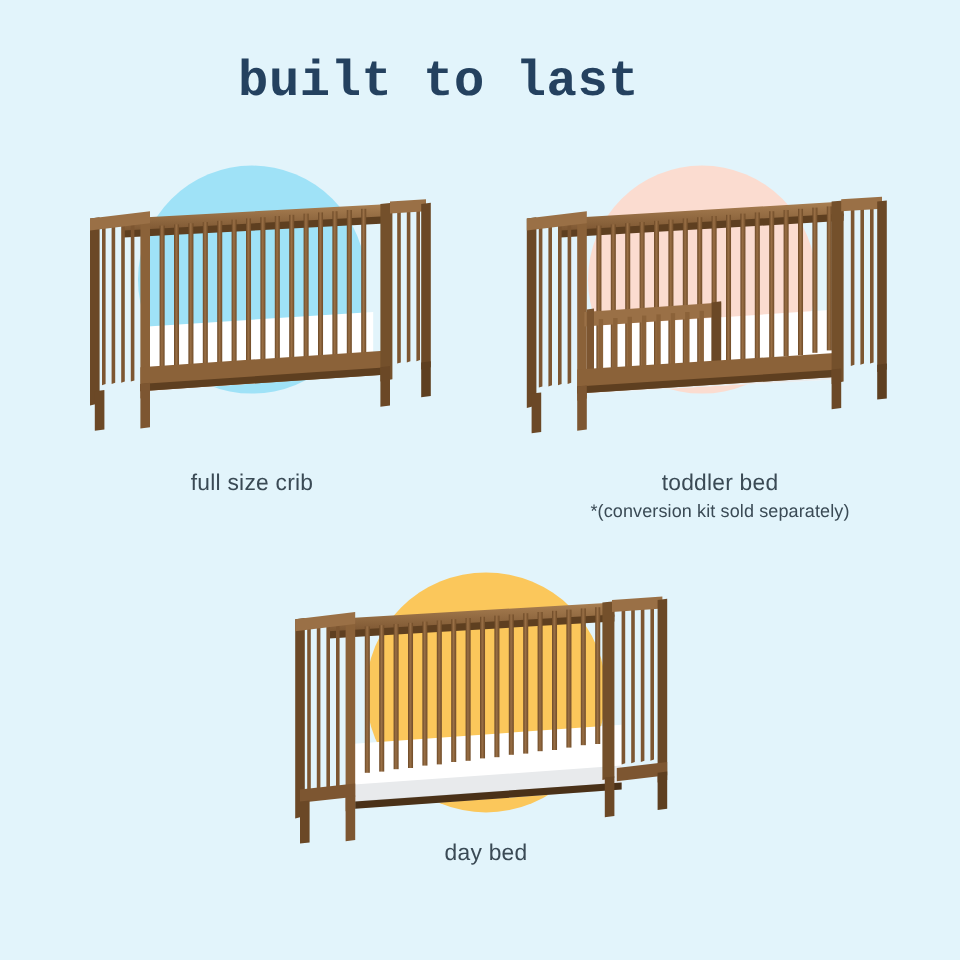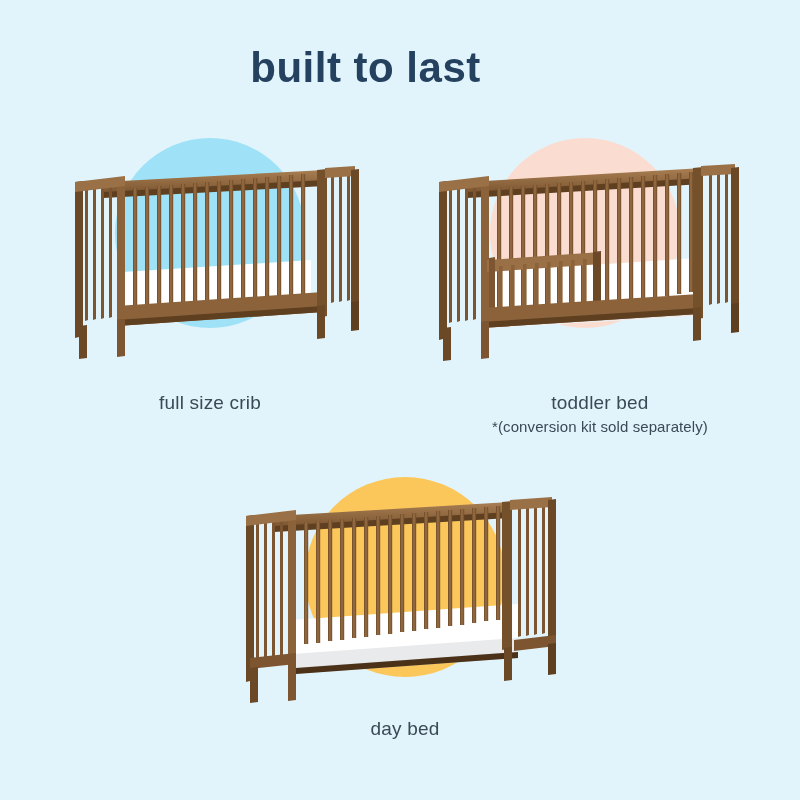--- a/index.html
+++ b/index.html
@@ -18,21 +18,21 @@
     position: relative;
     width: 800px;
     height: 800px;
   }
   .title {
     position: absolute;
     top: 44px;
     left: 0;
     width: 731px;
     text-align: center;
-    font-family: Liberation Sans, sans-serif;
+    font-family: Liberation Mono, monospace;
     font-weight: bold;
     font-size: 42px;
     letter-spacing: 0.5px;
     color: #24415f;
   }
   .panel {
     position: absolute;
   }
   .circle {
     position: absolute;
@@ -66,21 +66,21 @@
   #panel-crib      { left: 55px;  top: 130px; width: 310px; height: 300px; }
   #panel-toddler   { left: 425px; top: 130px; width: 350px; height: 320px; }
   #panel-daybed    { left: 230px; top: 468px; width: 350px; height: 300px; }
 
   #circle-crib     { left: 60px;  top: 8px;   width: 190px; height: 190px; }
   #circle-toddler  { left: 65px;  top: 8px;   width: 190px; height: 190px; }
   #circle-daybed   { left: 75px;  top: 9px;   width: 200px; height: 200px; }
 
   #caption-crib    { top: 262px; }
   #caption-toddler { top: 262px; }
-  #caption-daybed  { top: 250px; }
+  #caption-daybed  { top: 233px; }
   #subcaption-toddler { top: 288px; }
 </style>
 </head>
 <body style="background: rgb(226, 244, 251);">
 
 <div class="page">
 
   <div class="title" style="color: rgb(36, 65, 95);">built to last</div>
 
   <div class="panel" id="panel-toddler">

